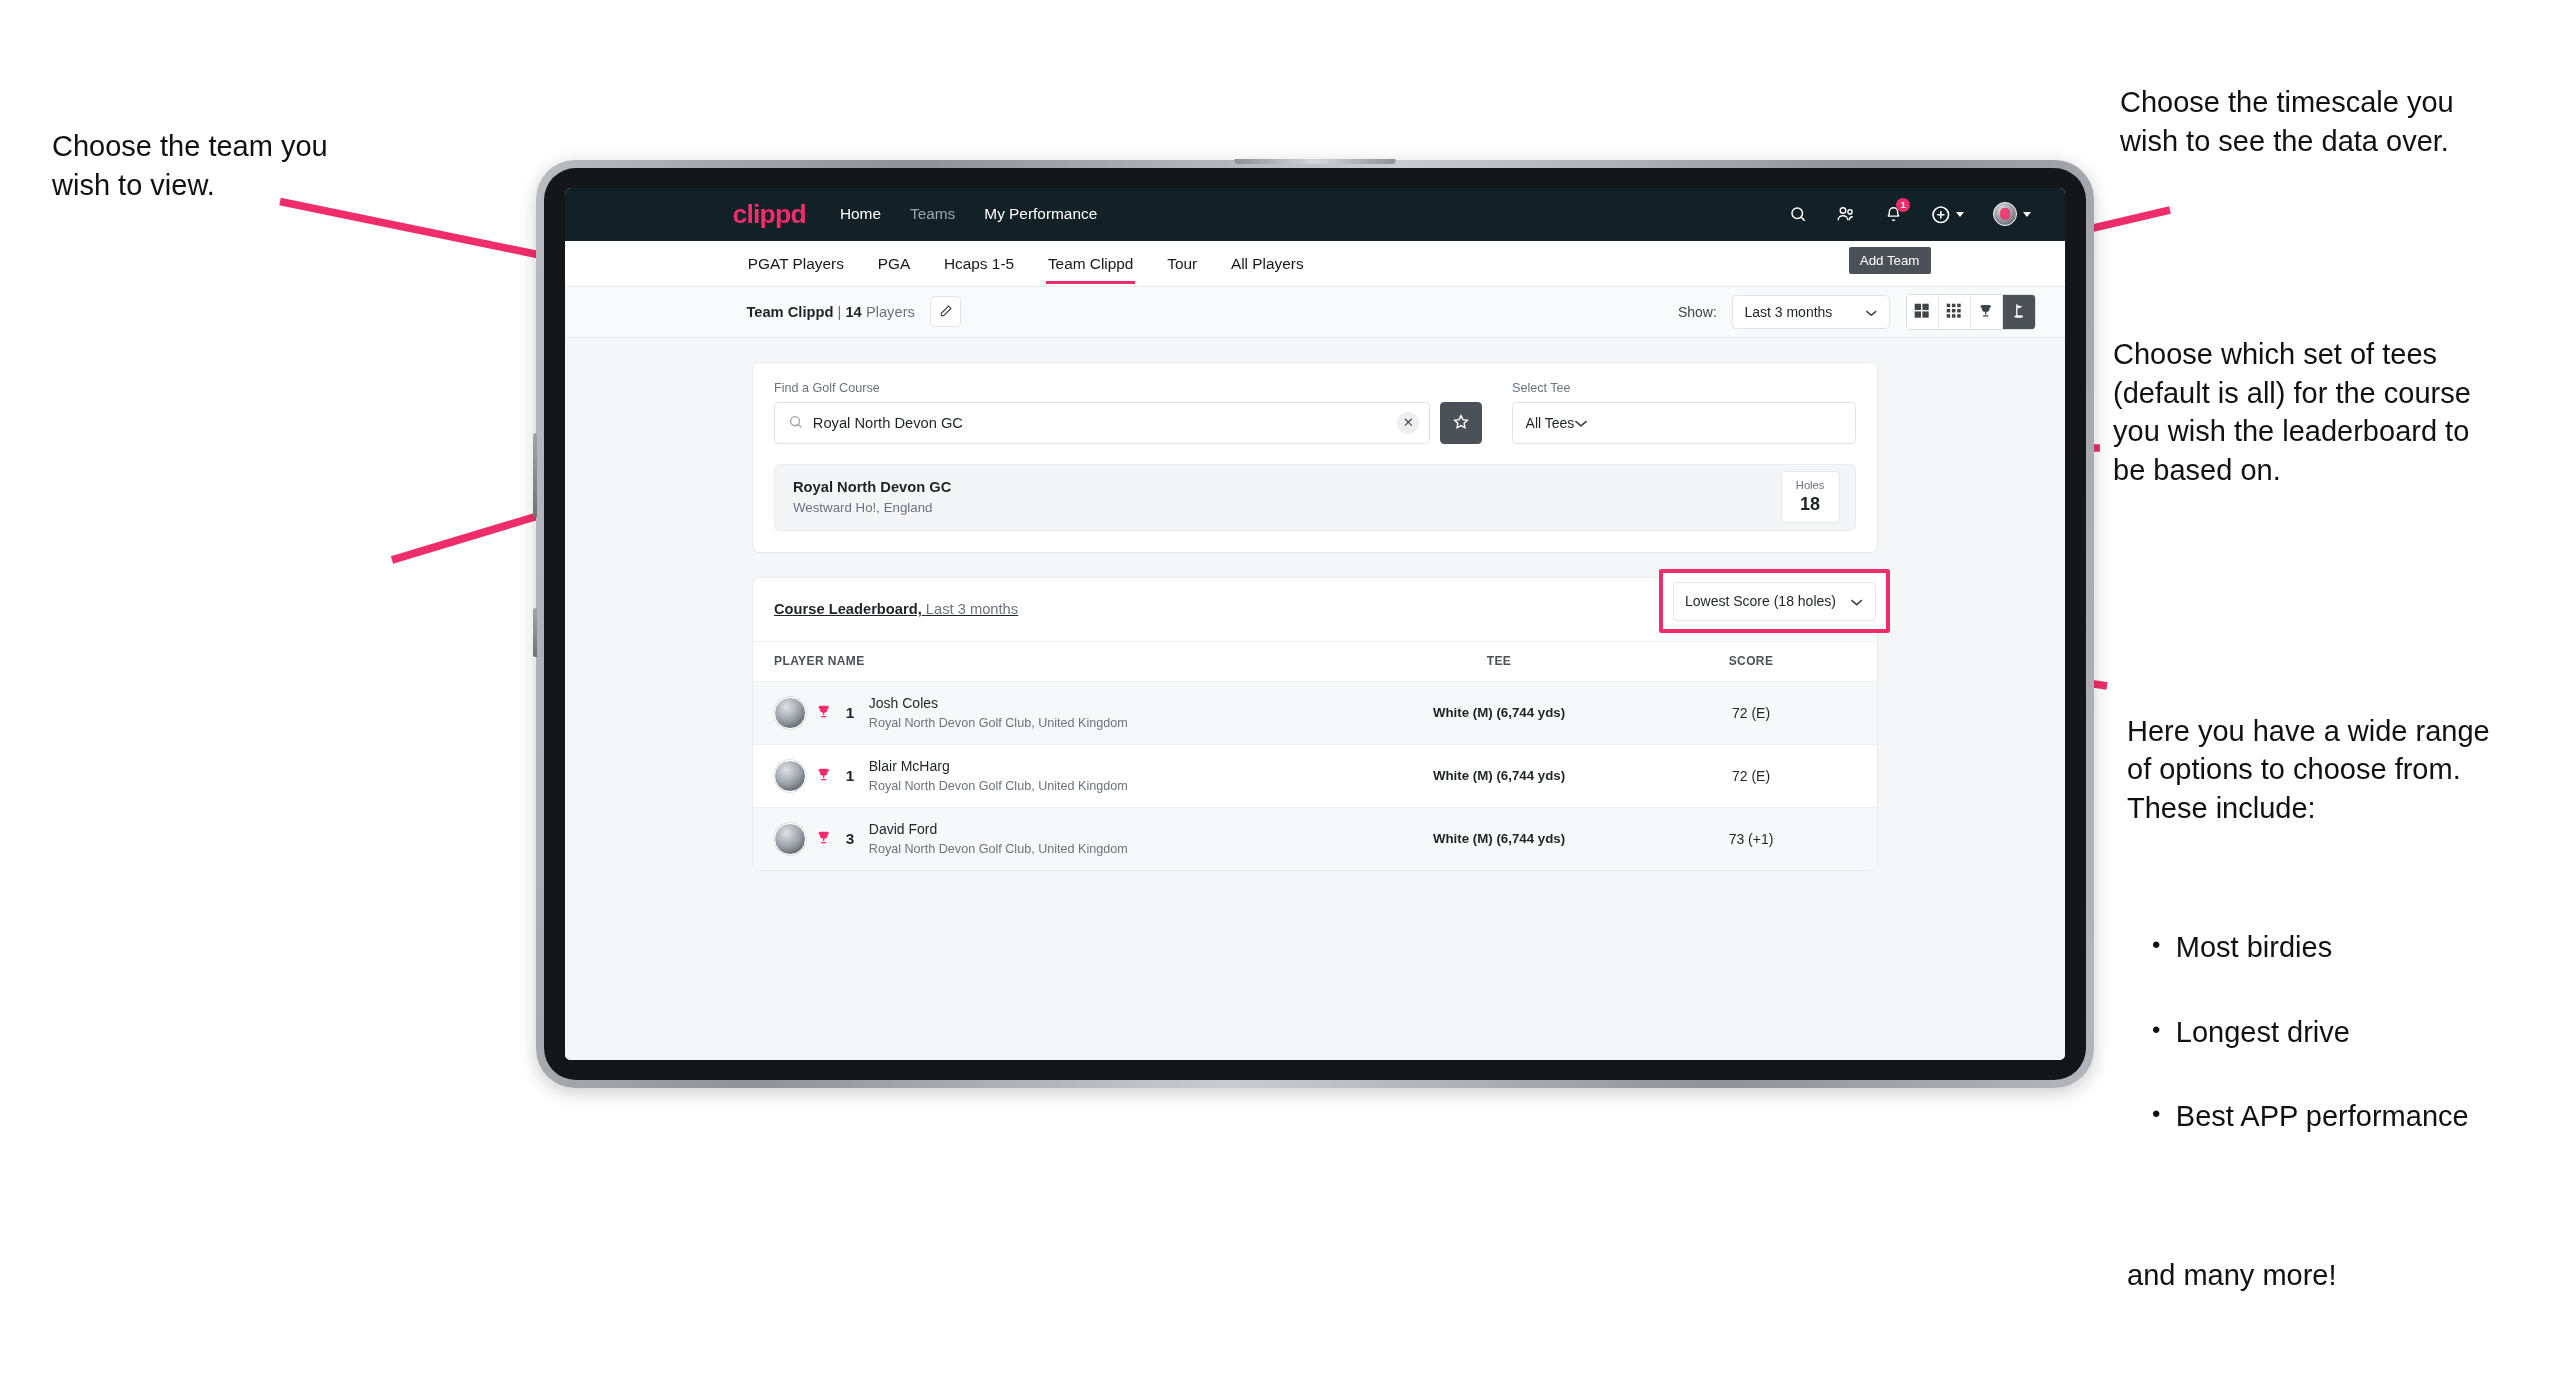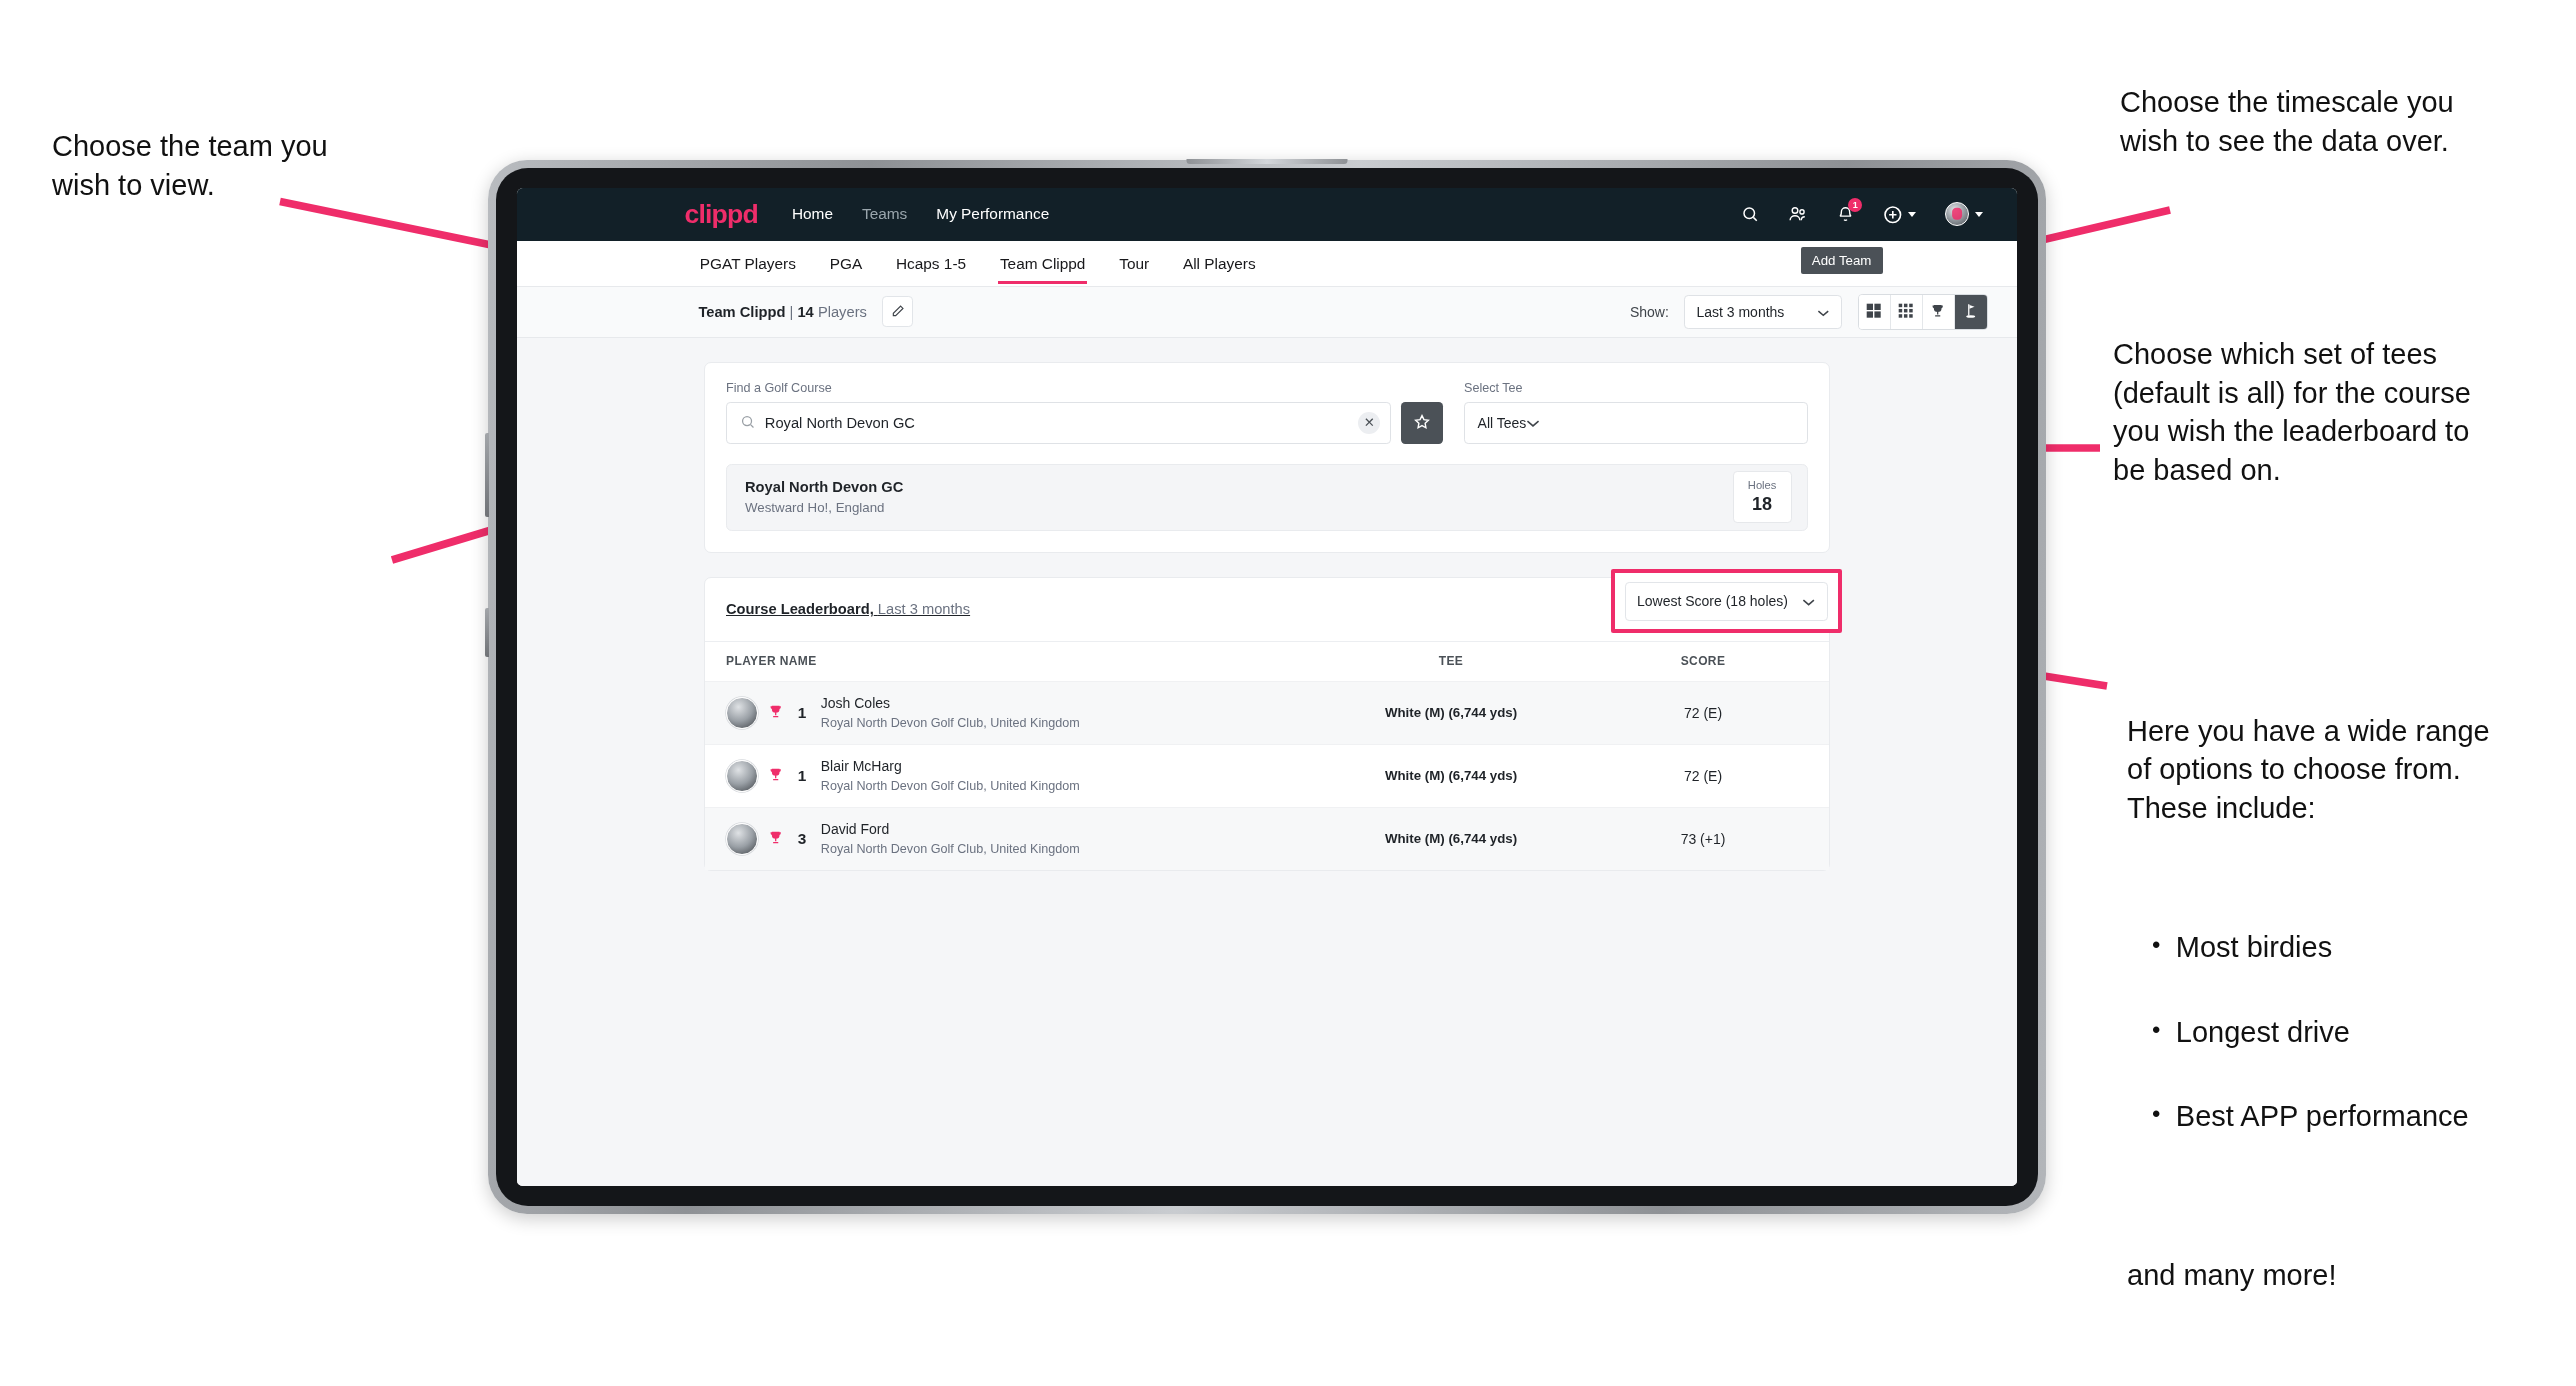--- a/index.html
+++ b/index.html
@@ -29,22 +29,22 @@
   .anno-list li { display: flex; gap: 15.4px; margin-bottom: 7px; }
   .anno-list .bullet { font-size: 24px; line-height: 1.45; }
   .anno-tail { margin-top: 12.6px; }
 
   
   .arrows { position: absolute; inset: 0; pointer-events: none; }
 
   
   #tablet {
     position: absolute;
-    left: 488px; top: 160px;
-    width: 1558px; height: 1054px;
+    left: 536px; top: 160px;
+    width: 1558px; height: 928px;
     background: linear-gradient(100deg,#b9bcc0 0%,#8e9195 22%,#c9ccd0 50%,#8e9195 78%,#b3b6ba 100%);
     border-radius: 39px;
     padding: 8.4px;
     box-shadow: 0 4.2px 18px rgba(0,0,0,.20);
   }
   #bezel {
     width: 100%; height: 100%;
     background: #141619;
     border-radius: 32px;
     padding: 19.6px 21px;
@@ -165,21 +165,21 @@
 
   
   .appbody { background:#f5f6f8; padding: 24px 0 0; height: 100%; }
   .card {
     background:#ffffff; border:0.7px solid #e9ebee; border-radius:7px;
     margin: 0 auto; width: 1126px;
   }
   .search-card { padding: 18px 21px 21px; }
   .field-row { display:flex; gap: 21px; align-items:flex-end; }
   .fg-course { flex: 1 1 auto; }
-  .fg-tee { width: 344px; flex: 0 0 344px; }
+  .fg-tee { width: 344px; flex: 0 0 344px; margin-left: 9px; }
   .flabel { font-size: 12.6px; color:#6b7280; margin-bottom: 7px; }
   .searchwrap { display:flex; gap: 9.8px; }
   .searchbox {
     flex:1; height: 42px; border:0.7px solid #dfe2e6; border-radius:4.2px;
     background:#fff; display:flex; align-items:center; padding: 0 9.8px 0 12.6px; gap: 9.8px;
   }
   .searchbox .val { flex:1; font-size: 14.7px; color:#1f2328; }
   .clear-btn {
     width: 22.4px; height: 22.4px; border-radius:50%; background:#eceef1;
     display:flex;align-items:center;justify-content:center; cursor:pointer;

